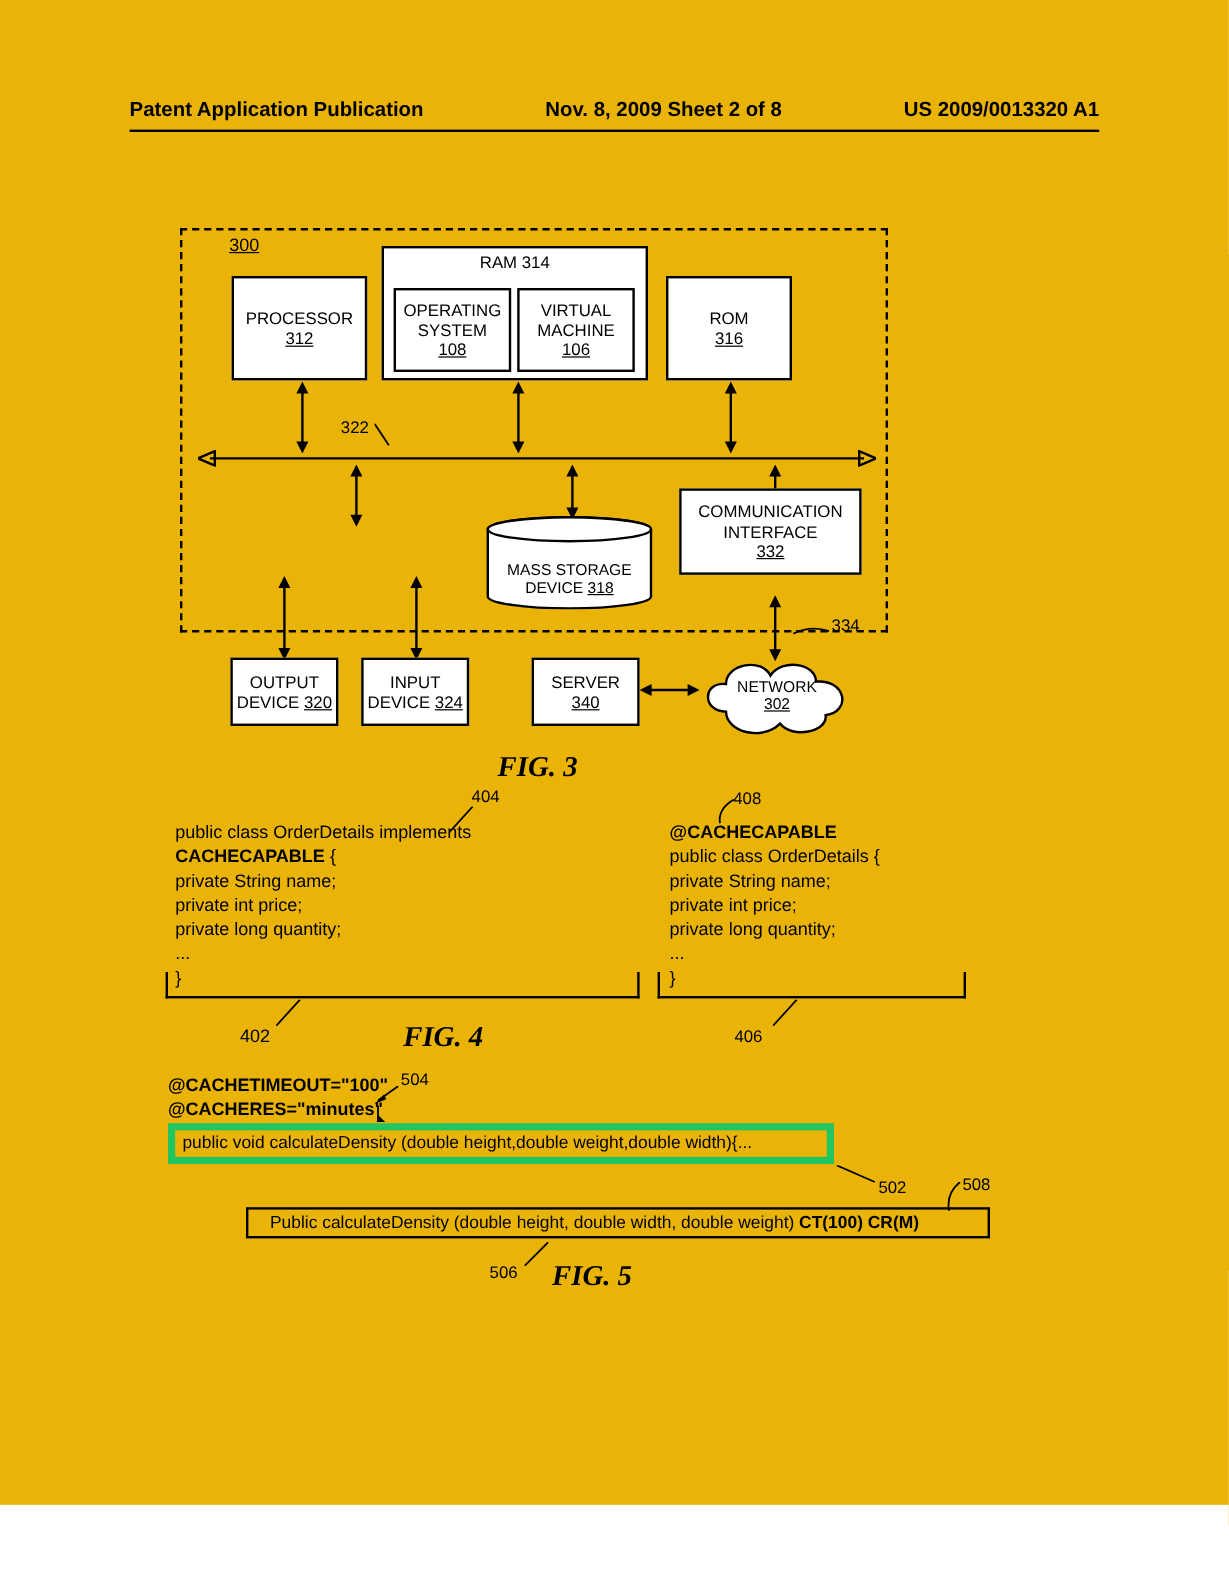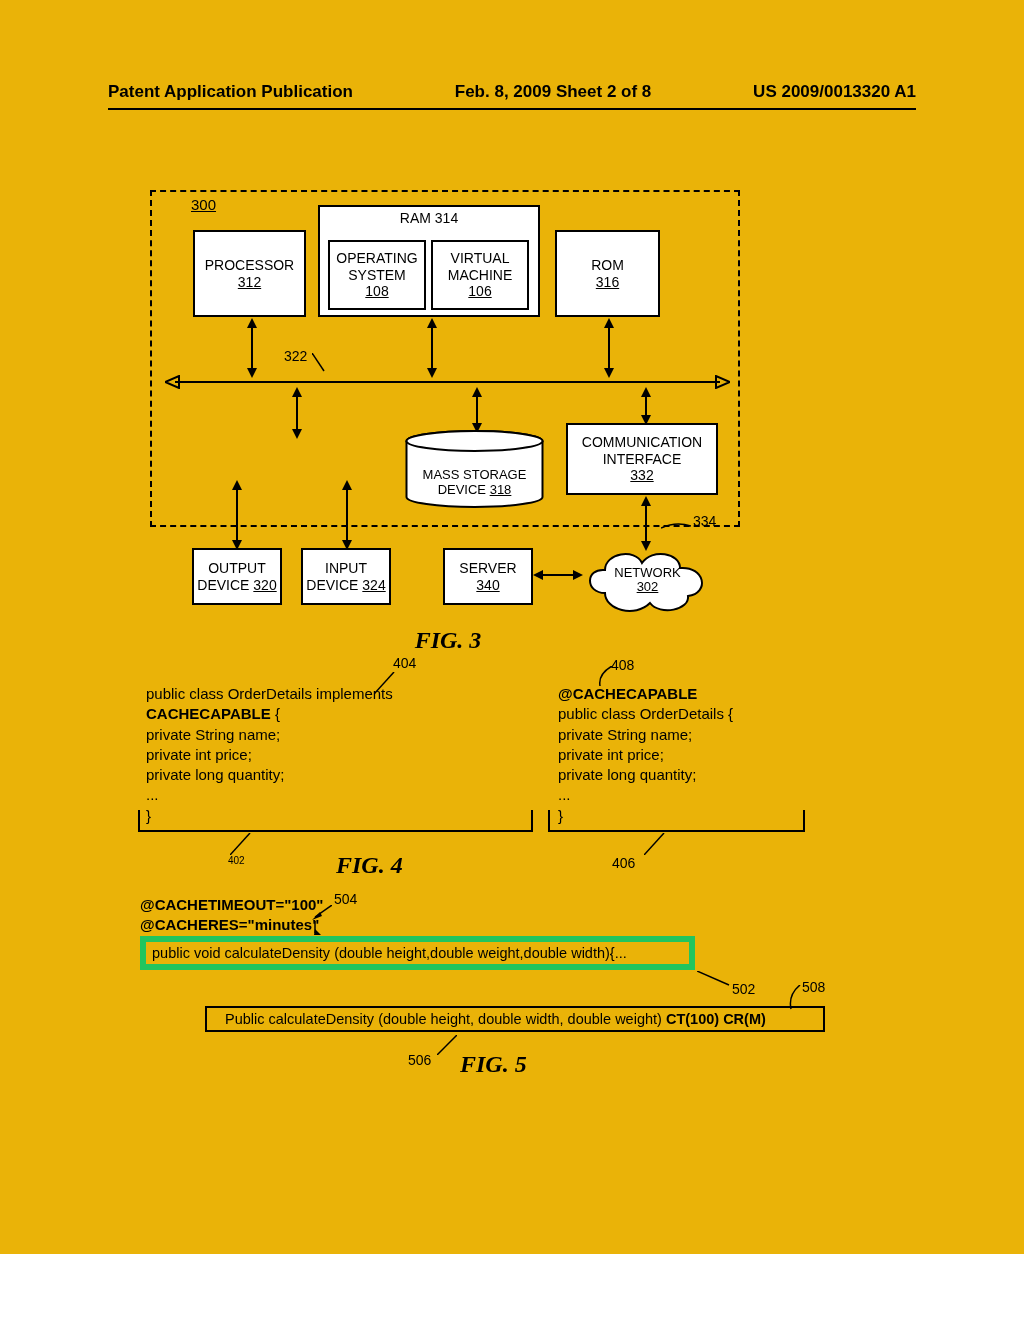--- a/index.html
+++ b/index.html
@@ -106,21 +106,21 @@
   .cyl svg { width: 100%; height: 100%; }
   .cyl-text {
     position: absolute;
     top: 278px;
     left: 253px;
     width: 143px;
     text-align: center;
     font-size: 13px;
     line-height: 1.15;
   }
-  .comm { top: 233px; left: 416px; width: 152px; height: 72px; }
+  .comm { top: 217px; left: 416px; width: 152px; height: 72px; }
 
   .out { top: 358px; left: 42px; width: 90px; height: 57px; }
   .in  { top: 358px; left: 151px; width: 90px; height: 57px; }
   .srv { top: 358px; left: 293px; width: 90px; height: 57px; }
 
   .cloud {
     position: absolute;
     top: 358px;
     left: 430px;
     width: 135px;
@@ -215,21 +215,21 @@
   .lead-404-line {
     position: absolute; top: 12px; left: 228px; width: 22px; height: 22px;
   }
   .lead-408 {
     position: absolute; top: -3px; left: 465px; font-size: 14px;
   }
   .lead-408-curve {
     position: absolute; top: 6px; left: 452px; width: 16px; height: 22px;
   }
   .lead-402 {
-    position: absolute; top: 195px; left: 54px; font-size: 10px; margin-left: 28px;
+    position: absolute; top: 195px; left: 54px; font-size: 15px;
   }
   .lead-402-line {
     position: absolute; top: 173px; left: 84px; width: 22px; height: 22px;
   }
   .lead-406 {
     position: absolute; top: 195px; left: 466px; font-size: 14px;
   }
   .lead-406-line {
     position: absolute; top: 173px; left: 498px; width: 22px; height: 22px;
   }
@@ -303,21 +303,21 @@
     font-weight: bold;
   }
 </style>
 </head>
 <body>
 
 <div class="page">
 
   <div class="header">
     <span>Patent Application Publication</span>
-    <span>Feb. 8, 2009   Sheet 2 of 8</span>
+    <span>Nov. 8, 2009   Sheet 2 of 8</span>
     <span>US 2009/0013320 A1</span>
   </div>
   <div class="hr-line"></div>
 
   <div class="fig3">
     <div class="dashed-box"></div>
     <div class="ref-300 ul">300</div>
 
     <div class="box processor">
       <div>PROCESSOR</div>

